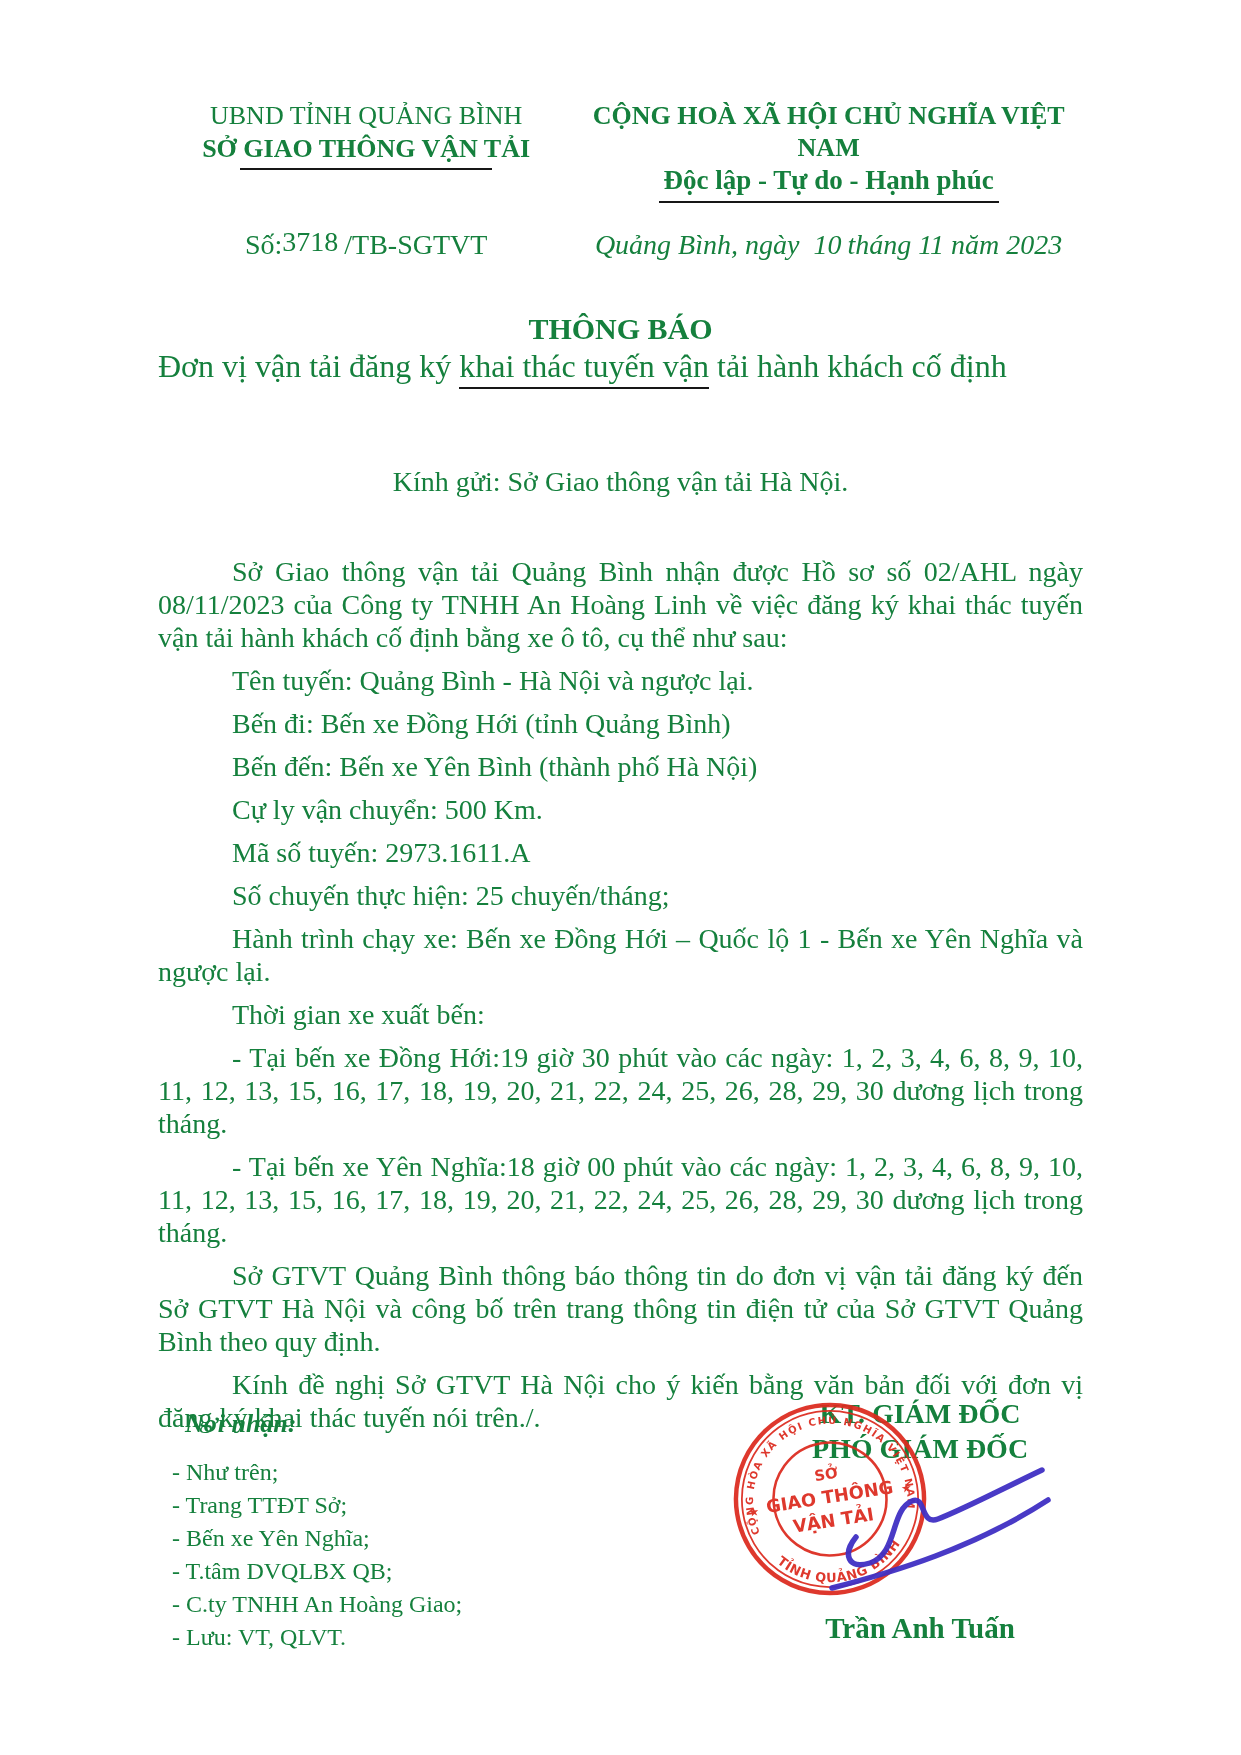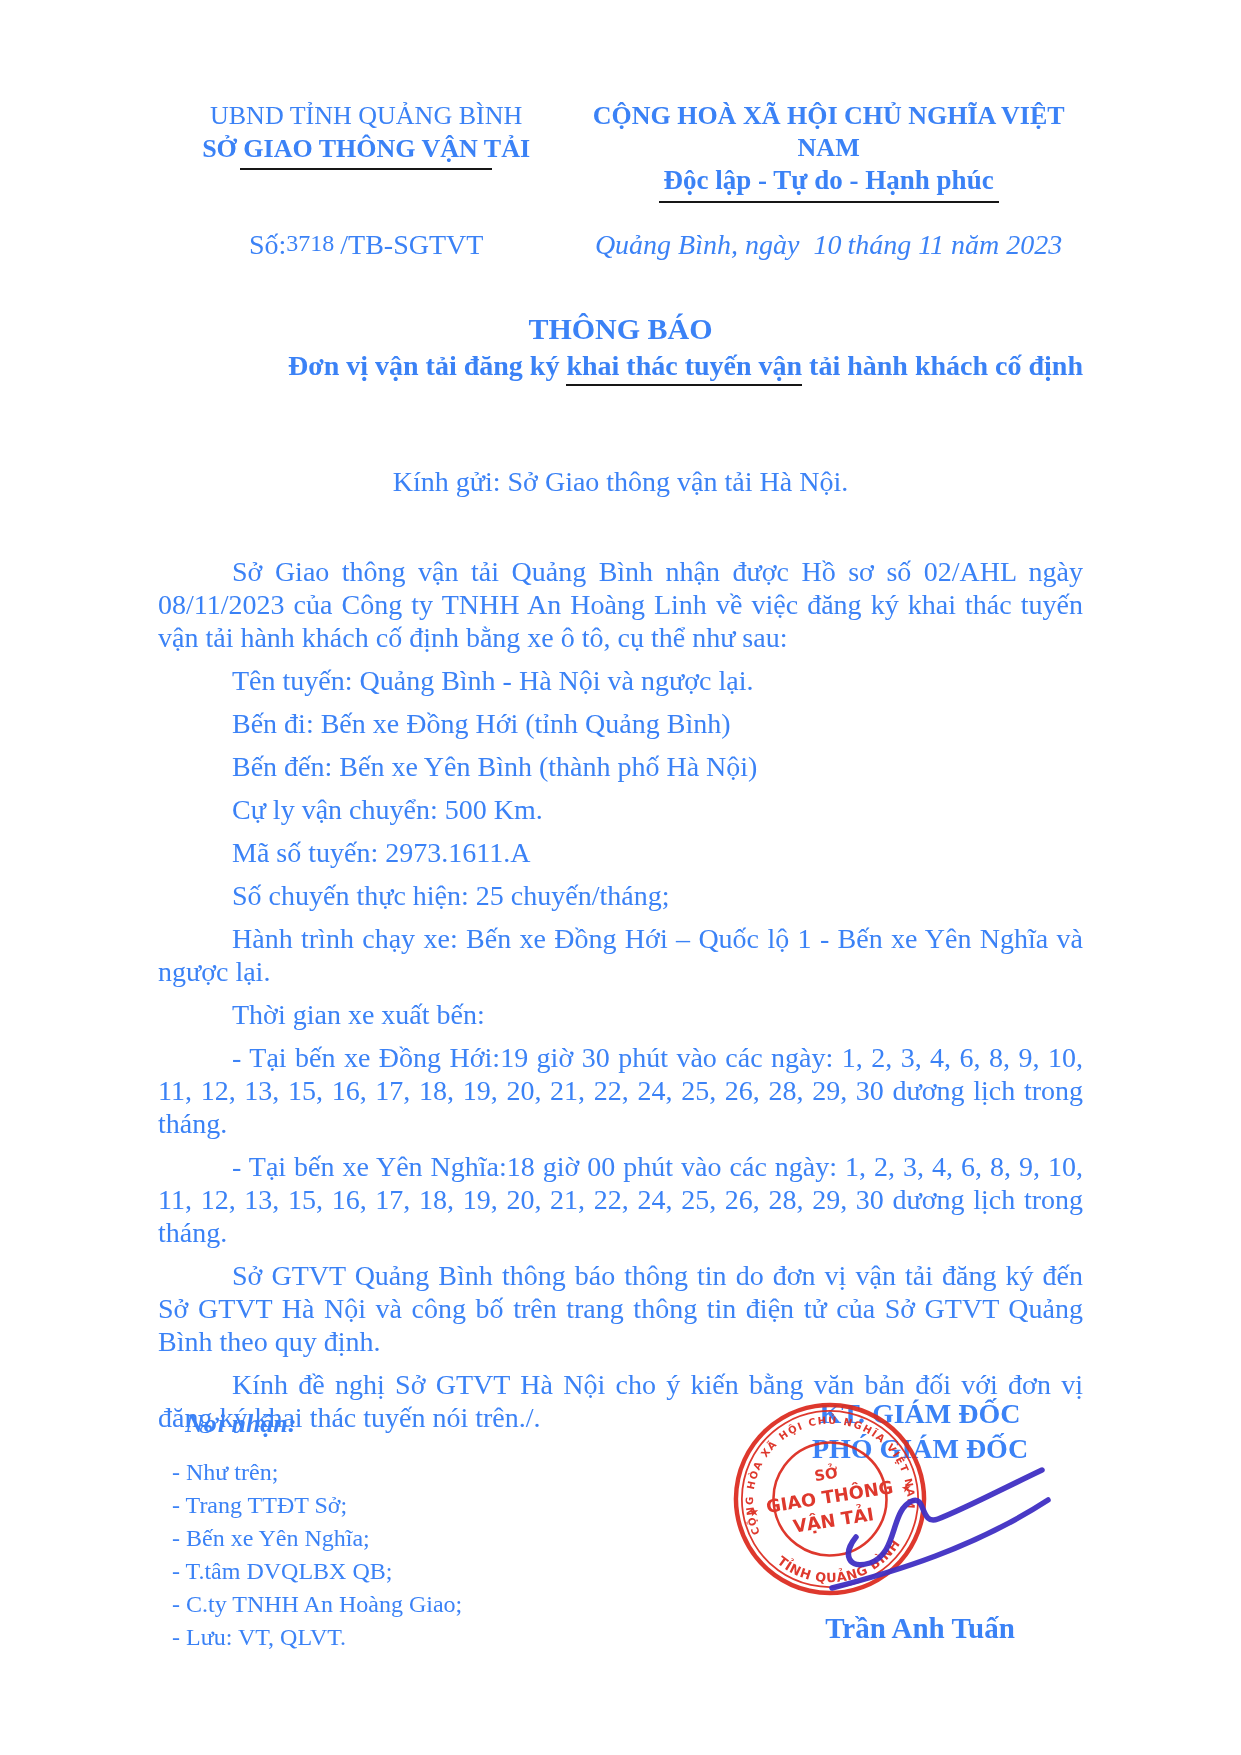--- a/index.html
+++ b/index.html
@@ -1,45 +1,45 @@
 <!DOCTYPE html>
 <html lang="vi"><head>
 <meta charset="utf-8">
 <style>
   html,body{margin:0;padding:0;background:#ffffff;}
   .page{
     position:relative;
     width:1241px;height:1755px;
     background:#ffffff;
-    color:#3b82f6;
+    color:#15803d;
     font-family:"Liberation Serif","DejaVu Serif",serif;
     box-sizing:border-box;
     padding:100px 158px 0 158px;
     overflow:hidden;
   }
   
   .hdr{display:flex;}
   .hdr-left{width:45%;text-align:center;}
   .hdr-right{width:55%;text-align:center;}
   .org-parent{font-size:26px;line-height:32px;}
   .org-name{font-size:26px;font-weight:bold;line-height:33px;}
   .rule-left{width:252px;border-top:2px solid #161616;margin:3px auto 0;}
   .motto1{font-size:26px;font-weight:bold;line-height:32px;}
   .motto2{font-size:27px;font-weight:bold;line-height:33px;text-align:center;}
   .rule-right{width:340px;border-top:2px solid #161616;margin:4px auto 0;}
   
   .refrow{display:flex;margin-top:26px;}
   .ref-left{width:45%;text-align:center;font-size:28px;}
-  .doc-number{font-size:24px;position:relative;top:-3px;}
+  .doc-number{font-size:28px;position:relative;top:-3px;}
   .doc-suffix{margin-left:6px;}
   .ref-right{width:55%;text-align:center;font-size:28px;font-style:italic;}
   .date-day{margin:9px 6px 0 14px;}
   
   .title{margin-top:50px;text-align:center;font-size:30px;font-weight:bold;line-height:36px;}
-  .subtitle{text-align:right;font-size:28px;font-weight:bold;line-height:38px;}
+  .subtitle{text-align:left;font-size:32px;font-weight:normal;line-height:38px;}
   .subtitle .u{border-bottom:2px solid #161616;padding-bottom:3px;}
   
   .salutation{margin-top:80px;text-align:center;font-size:28px;line-height:33px;}
   .body-block{margin-top:57px;}
   .para{
     font-size:28px;line-height:33px;
     text-align:justify;text-indent:74px;
     margin:10px 0 0 0;
   }
   .para:first-child{margin-top:0;}

